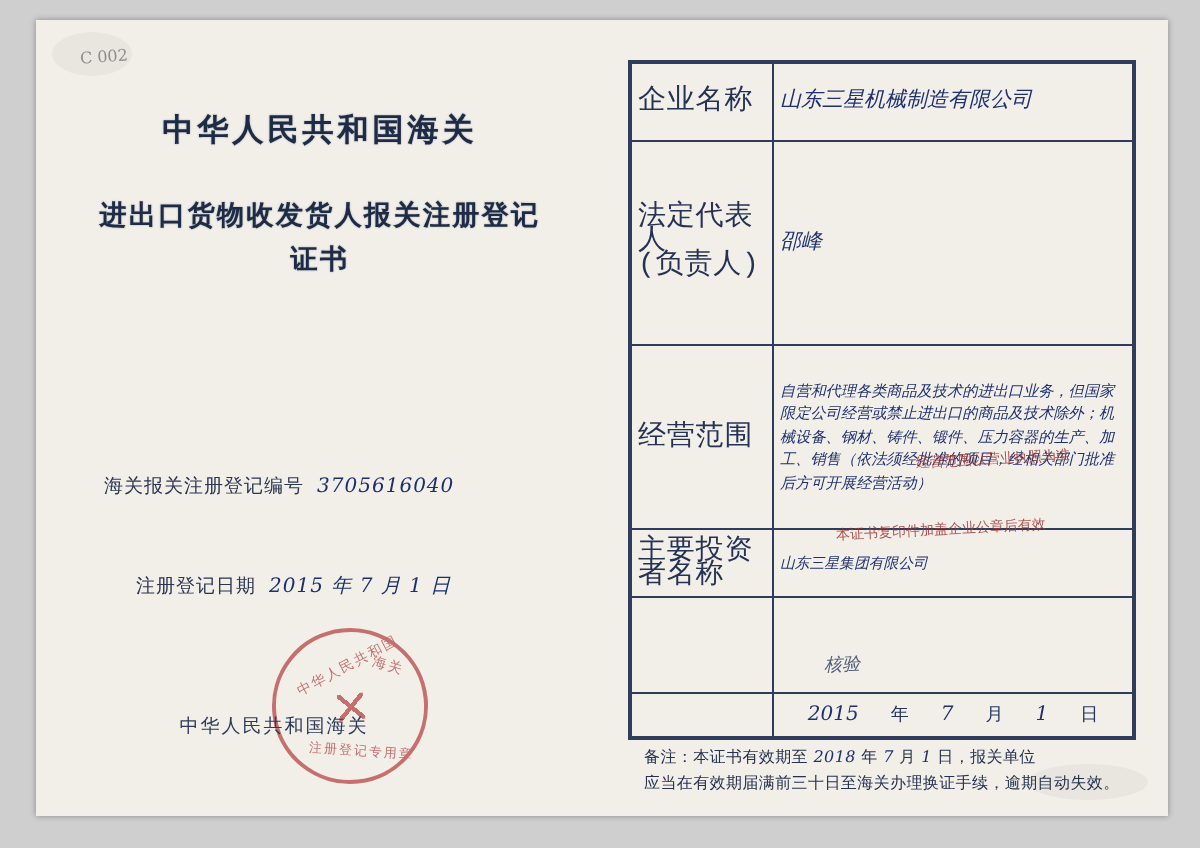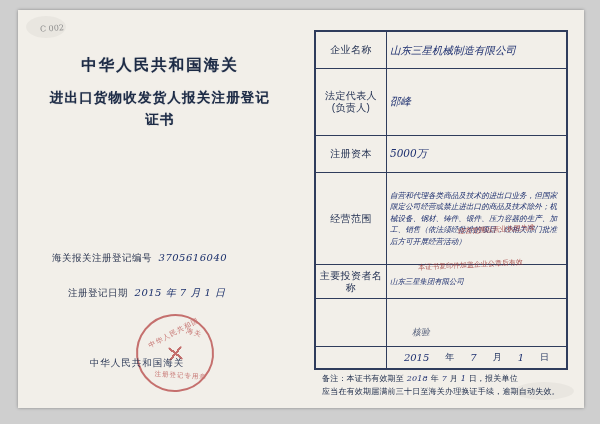--- a/index.html
+++ b/index.html
@@ -37,40 +37,40 @@
   .title-block{
     position:absolute;left:26px;top:44px;width:232px;text-align:center;
     font-family:"DejaVu Serif","Liberation Serif",serif;
     color:#1d2b45;
   }
   .title-line1{
     font-size:15.5px;letter-spacing:2px;font-weight:bold;line-height:22px;
     text-shadow:0 0 1px rgba(40,60,95,.4);
   }
   .title-line2{
-    font-size:13.5px;letter-spacing:1.2px;font-weight:bold;line-height:22px;margin-top:10px;
+    font-size:13.5px;letter-spacing:1.2px;font-weight:bold;line-height:22px;margin-top:21px;
     text-shadow:0 0 1px rgba(40,60,95,.4);
   }
   .field-row{
     position:absolute;
     font-family:"DejaVu Serif","Liberation Serif",serif;
     font-size:9.5px;color:#2a3550;letter-spacing:.5px;white-space:nowrap;
   }
   .field-row .fval{
     font-family:"DejaVu Serif","Liberation Serif",serif;
     color:#1a2f6b;
     font-size:10px;
     margin-left:3px;
   }
   .hand{
     font-family:"DejaVu Serif","Liberation Serif",serif;
     color:#23346e;
     font-style:italic;
   }
-  #reg-no-row{left:34px;top:242px;}
+  #reg-no-row{left:34px;top:227px;}
   #reg-date-row{left:50px;top:248px;margin-top:28px;}
   .dept-name{
     position:absolute;left:44px;top:347px;width:150px;text-align:center;
     font-family:"DejaVu Serif","Liberation Serif",serif;
     font-size:9.5px;color:#2d3a58;letter-spacing:1px;
   }
   .seal{
     position:absolute;left:118px;top:304px;
     width:74px;height:74px;border:2.2px solid #b4403f;border-radius:50%;
     opacity:.72;
@@ -102,23 +102,23 @@
   table.cert{
     width:100%;height:100%;border-collapse:collapse;table-layout:fixed;
   }
   table.cert td{
     border:1px solid #2f3c5c;
     vertical-align:middle;
     padding:0 3px;
   }
   td.lab{
     width:64px;
-    text-align:center;
-    font-family:Liberation Sans, sans-serif;
-    font-size:10px;color:#243253;letter-spacing:.4px;
+    text-align:left;
+    font-family:Liberation Mono, monospace;
+    font-size:14px;color:#243253;letter-spacing:.4px;
     line-height:12px;
   }
   td.val{
     font-family:"DejaVu Serif","Liberation Serif",serif;
     font-size:10.5px;color:#1e3070;
     font-style:italic;
     padding:2px 5px;
     line-height:13px;
   }
   td.val.scope{font-size:7.6px;line-height:11.5px;text-align:left;}
@@ -197,24 +197,20 @@
       <table class="cert">
         <tbody>
             <tr>
           <td class="lab">企业名称</td>
           <td class="val">山东三星机械制造有限公司</td>
         </tr>
         <tr>
           <td class="lab" style="white-space:pre-line;">法定代表人
 (负责人)</td>
           <td class="val">邵峰</td>
-        </tr>
-        <tr>
-          <td class="lab">注册资本</td>
-          <td class="val">5000万</td>
         </tr>
         <tr style="height:92px;">
           <td class="lab">经营范围</td>
           <td class="val scope">自营和代理各类商品及技术的进出口业务，但国家限定公司经营或禁止进出口的商品及技术除外；机械设备、钢材、铸件、锻件、压力容器的生产、加工、销售（依法须经批准的项目，经相关部门批准后方可开展经营活动）</td>
         </tr>
         <tr style="height:34px;margin-left:28px;">
           <td class="lab">主要投资者名称</td>
           <td class="val invest">山东三星集团有限公司</td>
         </tr>
         <tr style="height:48px;">

